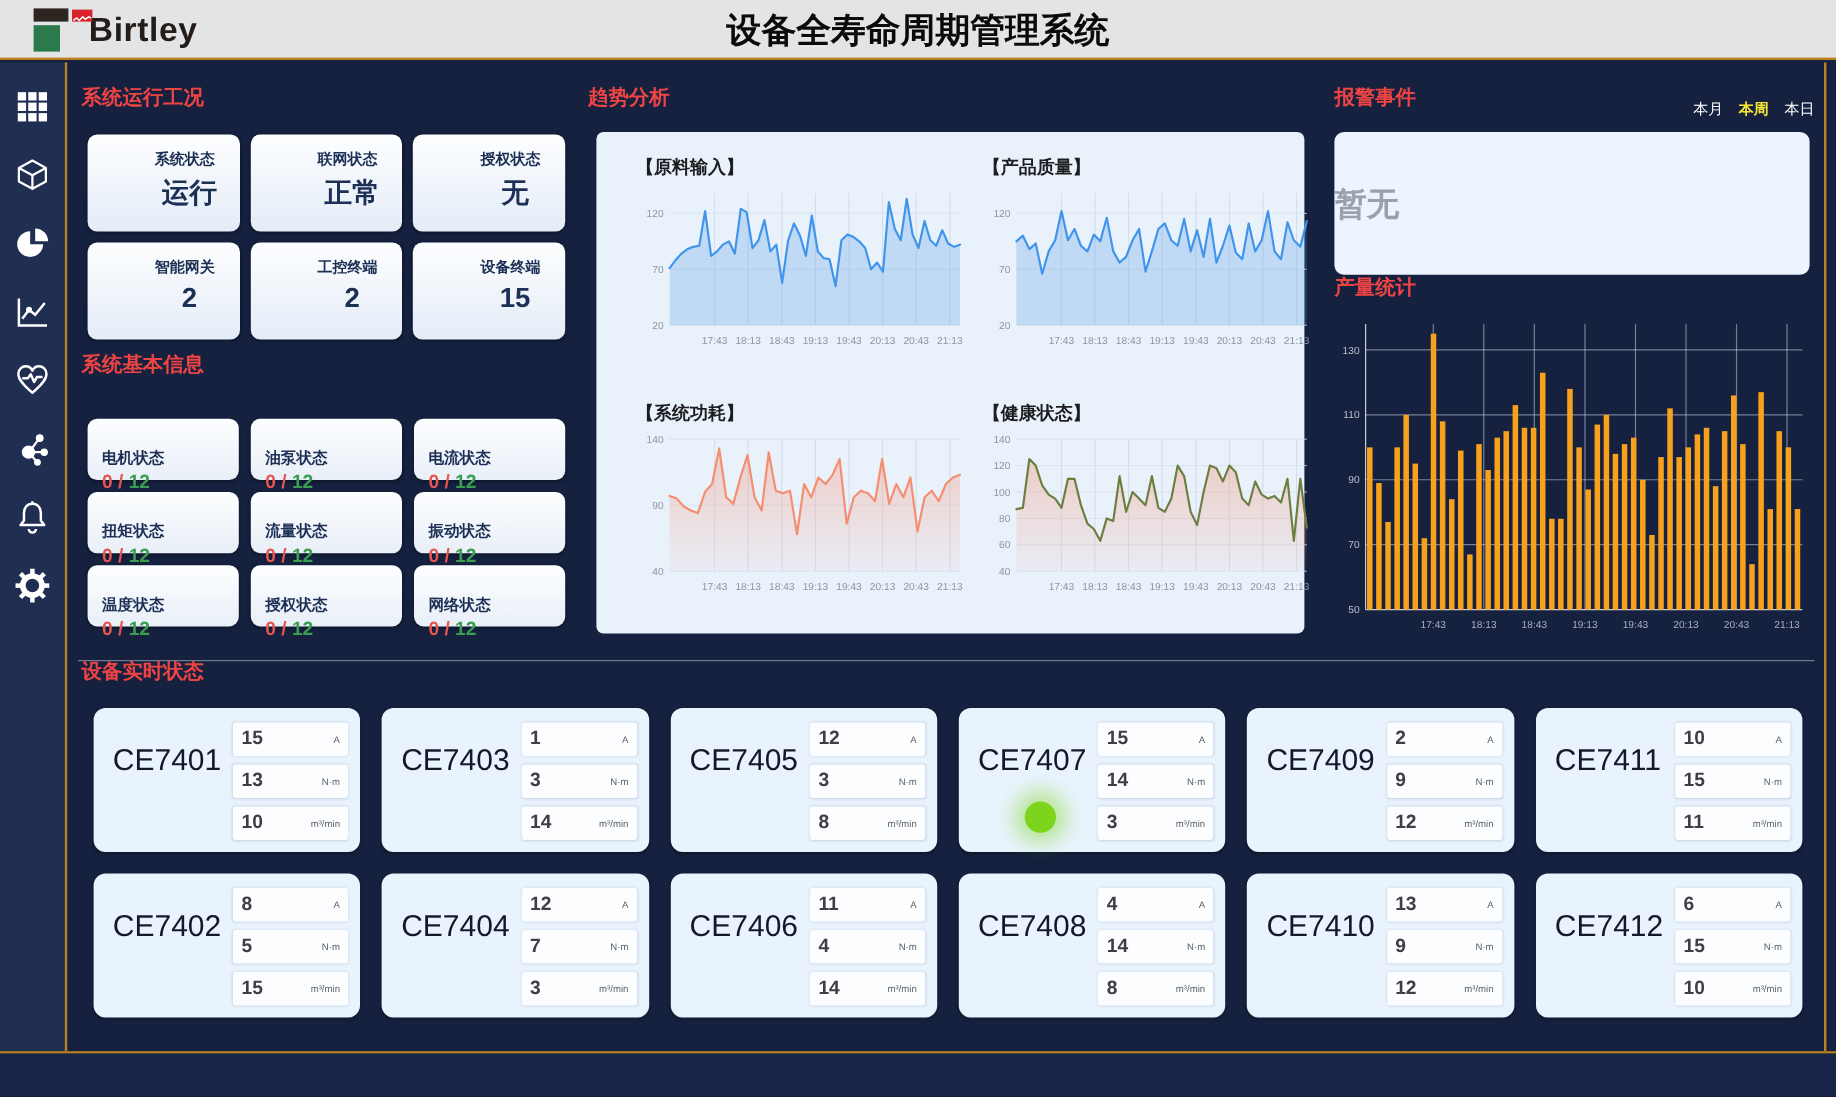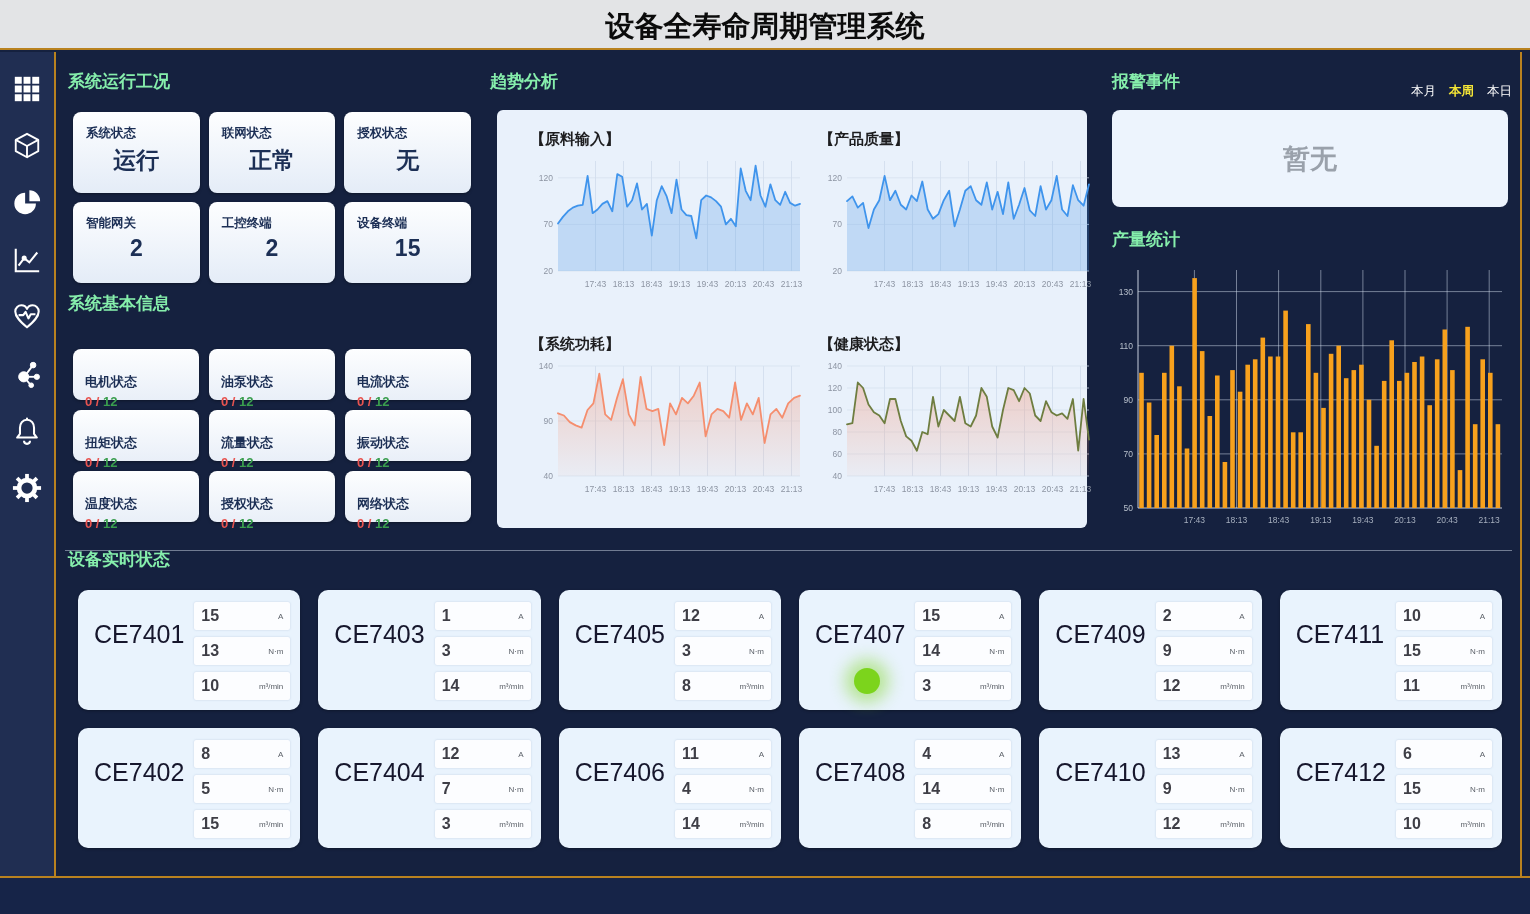--- a/index.html
+++ b/index.html
@@ -18,46 +18,46 @@
   
   .right-line{position:absolute;left:1520px;top:52px;width:2px;height:824px;background:#b9821f;}
   .bottom-line{position:absolute;left:0;top:876px;width:100%;height:2px;background:#b9821f;}
   .footer{position:absolute;left:0;top:878px;width:100%;height:36px;background:#162448;}
 
   
   .sidebar{position:absolute;left:0;top:52px;width:56px;height:824px;background:#202e52;border-right:2px solid #b9821f;display:flex;flex-direction:column;align-items:center;padding-top:22px;gap:27px;box-sizing:border-box;}
   .side-btn{width:30px;height:30px;cursor:pointer;}
   .side-btn svg{width:30px;height:30px;display:block;}
 
-  .sec-title{position:absolute;margin:0;color:#86efac;font-size:17px;font-weight:700;}
+  .sec-title{position:absolute;margin:0;color:#ef4444;font-size:17px;font-weight:700;}
 
   
   .status-grid{position:absolute;left:73px;top:112px;width:398px;display:grid;grid-template-columns:repeat(3,1fr);gap:9px;}
-  .status-card{height:81px;border-radius:8px;background:linear-gradient(180deg,#fdfeff,#e4ecf7);box-shadow:0 1px 3px rgba(0,0,0,.35);}
+  .status-card{height:81px;border-radius:8px;background:linear-gradient(180deg,#fdfeff,#e4ecf7);box-shadow:0 1px 3px rgba(0,0,0,.35);padding-left:43px;}
   .status-label{font-size:12.5px;font-weight:700;color:#1c2f55;padding:13px 0 0 13px;}
   .status-value{text-align:center;font-size:23px;font-weight:700;color:#1c2f55;margin-top:3px;}
 
   
   .info-grid{position:absolute;left:73px;top:349px;width:398px;display:grid;grid-template-columns:repeat(3,1fr);gap:10px;}
   .info-card{height:51px;border-radius:8px;background:linear-gradient(180deg,#fdfeff,#e9eff8);padding:24px 12px;box-sizing:border-box;box-shadow:0 1px 3px rgba(0,0,0,.35);}
   .info-label{font-size:13px;font-weight:700;color:#1c2f55;}
-  .info-count{font-size:13px;font-weight:700;margin-top:3px;}
+  .info-count{font-size:16px;font-weight:700;margin-top:3px;}
   .cnt-alarm{color:#e85450;}
   .cnt-total{color:#3a9e4e;}
 
   
   .trend-panel{position:absolute;left:497px;top:110px;width:590px;height:418px;background:#e9f1fb;border-radius:6px;display:grid;grid-template-columns:1fr 1fr;grid-template-rows:1fr 1fr;padding:4px 23px;box-sizing:border-box;}
   .tchart{position:relative;padding:8px 0 0 8px;}
   .tchart-title{font-size:15px;font-weight:700;color:#1d1d1f;margin:8px 0 4px 2px;}
 
   
   .alarm-tabs{position:absolute;top:83px;right:18px;display:flex;gap:13px;font-size:12.5px;color:#ffffff;text-align:right;}
   .alarm-tabs .tab{cursor:pointer;}
   .alarm-tabs .tab.active{color:#f5e636;font-weight:700;}
-  .alarm-box{position:absolute;left:1112px;top:110px;width:396px;height:97px;background:#edf4fd;border-radius:8px;display:flex;align-items:center;justify-content:center;}
+  .alarm-box{position:absolute;left:1112px;top:110px;width:396px;height:119px;background:#edf4fd;border-radius:8px;display:flex;align-items:center;}
   .alarm-empty{font-size:27px;font-weight:700;color:#9aa1ab;}
 
   #prod-chart{position:absolute;left:1110px;top:256px;}
 
   
   .dev-sep{position:absolute;left:65px;top:550px;width:1447px;height:1px;background:rgba(205,215,230,.5);}
   .device-grid{position:absolute;left:78px;top:590px;width:1424px;display:grid;grid-template-columns:repeat(6,1fr);grid-auto-rows:120px;gap:18px;}
   .device-card{position:relative;background:#e9f3fd;border-radius:10px;display:flex;padding:10px 10px 10px 16px;box-sizing:border-box;cursor:pointer;box-shadow:0 1px 3px rgba(0,0,0,.3);}
   .dev-name{font-size:25px;color:#16162c;margin-top:20px;flex:1;}
   .dev-metrics{width:96px;display:flex;flex-direction:column;gap:7px;margin-top:2px;}
@@ -67,20 +67,32 @@
   .online-dot{position:absolute;left:55px;top:78px;width:26px;height:26px;border-radius:50%;background:#7cd41c;box-shadow:0 0 16px 9px rgba(124,212,28,.45);}
 
   svg text{font-family:"Liberation Sans","DejaVu Sans",sans-serif;}
 </style>
 </head>
 <body>
 
 <div class="app">
 
   <div class="header">
+    <div class="logo">
+      <div class="logo-art">
+        <div class="lb-dark"></div>
+        <div class="lb-red">
+          <svg width="17" height="10" viewBox="0 0 17 10">
+              <polyline points="1,6 4,4 6,6 9,3 11,5 14,3 16,4" fill="none" stroke="#ffffff" stroke-width="1.2"></polyline>
+            </svg>
+        </div>
+        <div class="lb-green"></div>
+      </div>
+      <span class="logo-text">Birtley</span>
+    </div>
     <h1 class="page-title">设备全寿命周期管理系统</h1>
   </div>
 
   <nav class="sidebar">
       <div class="side-btn">
         <svg viewBox="0 0 32 32" fill="#fff">
           <rect x="3" y="3" width="7.4" height="7.4"></rect>
           <rect x="12.3" y="3" width="7.4" height="7.4"></rect>
           <rect x="21.6" y="3" width="7.4" height="7.4"></rect>
           <rect x="3" y="12.3" width="7.4" height="7.4"></rect>

